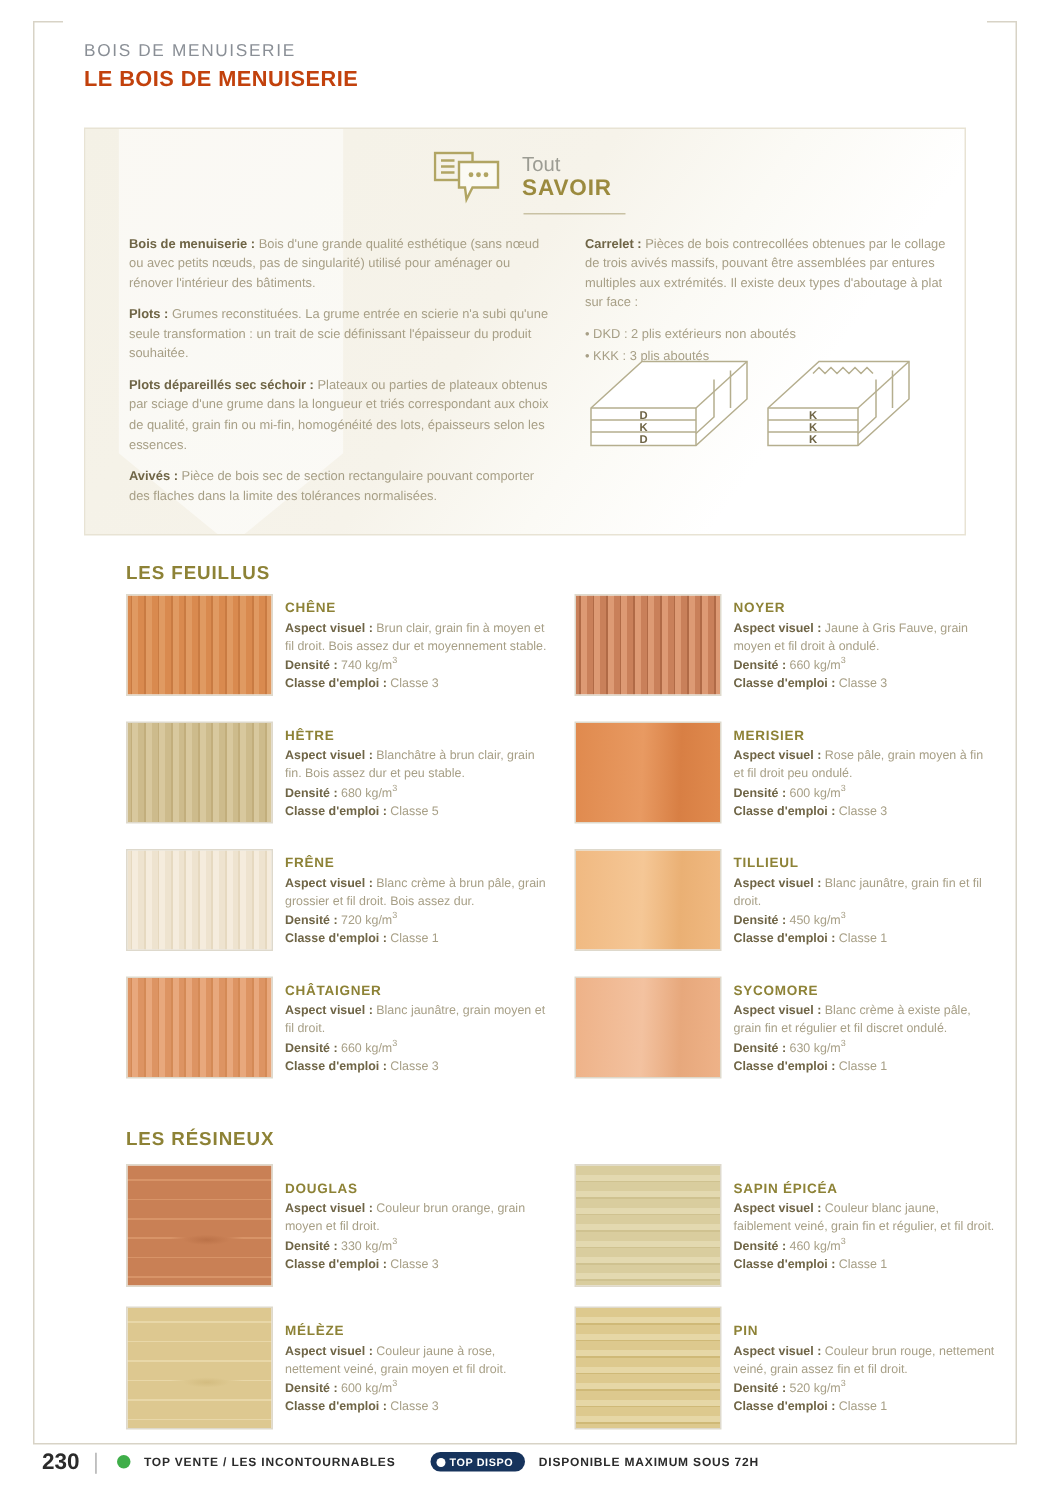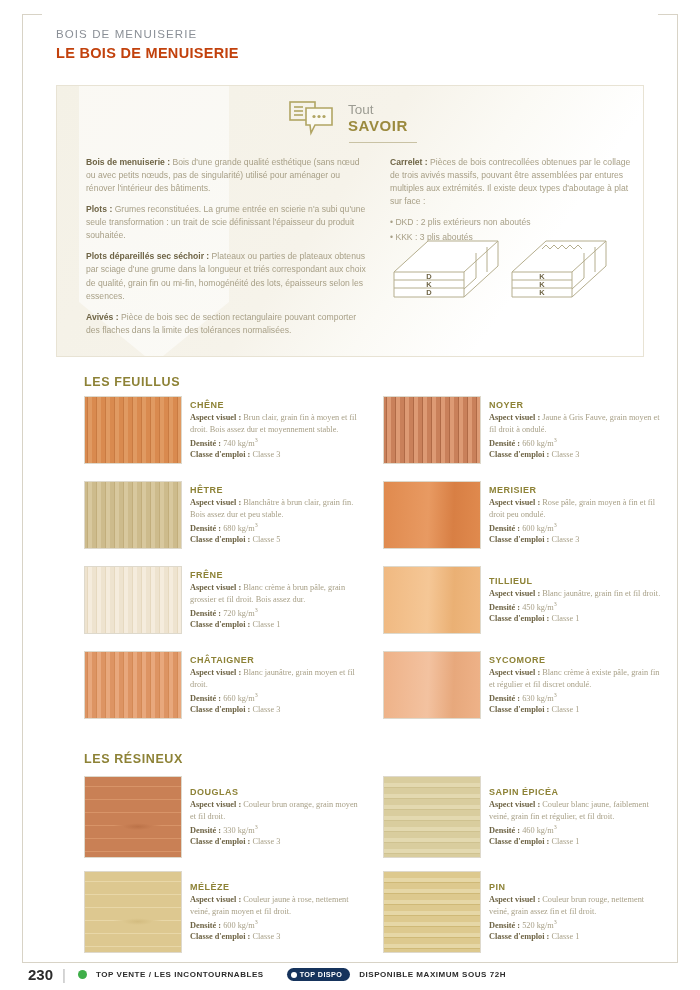--- a/index.html
+++ b/index.html
@@ -113,21 +113,21 @@
     width: 98px; height: 68px; flex: 0 0 98px;
     border: 1px solid #ded9cc; position: relative; overflow: hidden;
   }
   .swatch-tall { height: 82px; }
   .wood-info { padding-top: 1px; }
   .wood-name {
     font-size: 9px; font-weight: 700; letter-spacing: .5px;
     color: #8d8236; margin-bottom: 2px; text-transform: uppercase;
   }
   .wood-line {
-    font-size: 8.3px; line-height: 1.45; color: #a79f86; font-family: Liberation Serif, serif;
+    font-size: 8.3px; line-height: 1.45; color: #a79f86;
   }
   .wood-line b { color: #6f6546; font-weight: 700; }
   .sup { font-size: 6px; vertical-align: super; }
 
   
   .footer {
     position: absolute; left: 28px; top: 966px;
     display: flex; align-items: center; gap: 9px;
     font-family: "Liberation Sans", sans-serif;
   }

